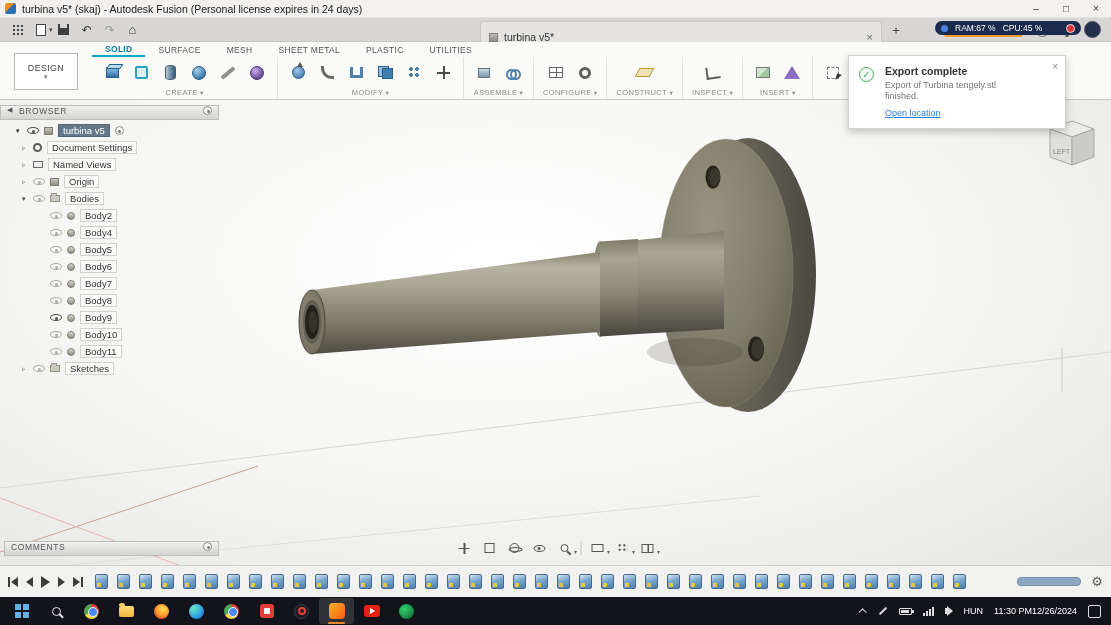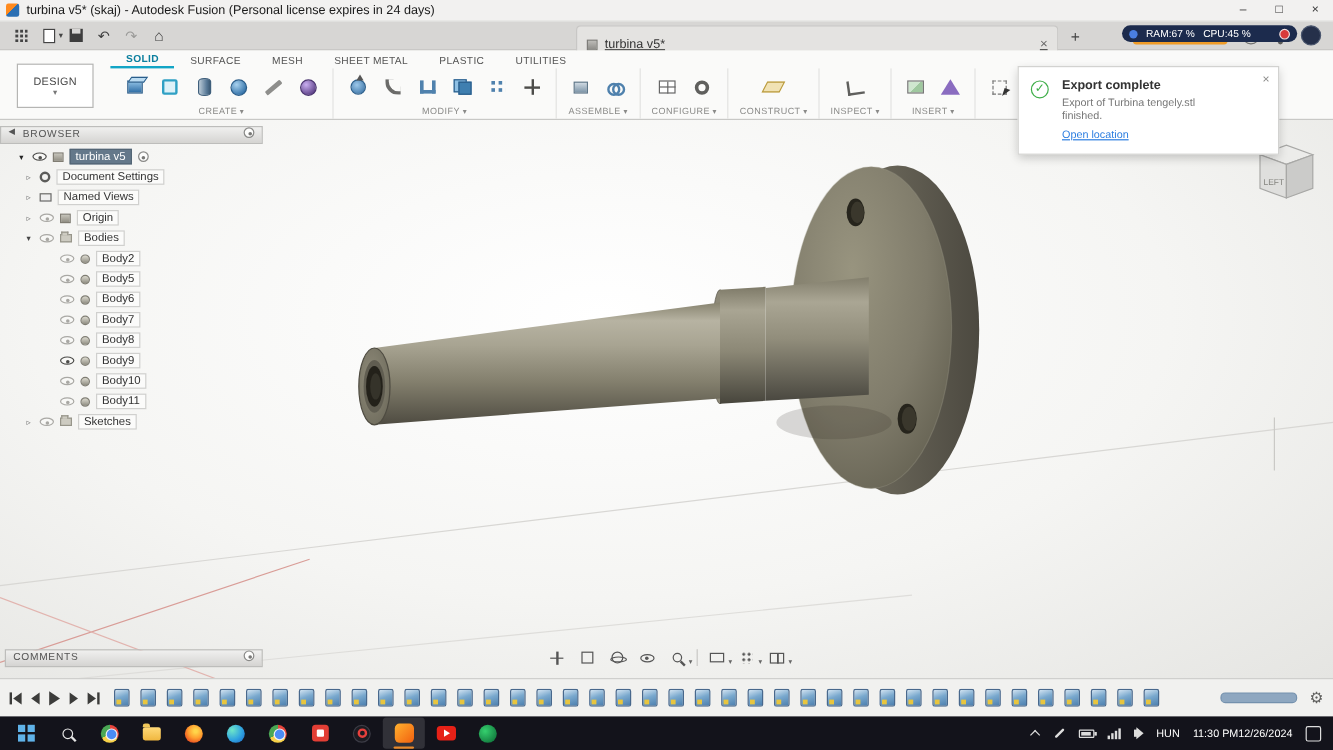--- a/index.html
+++ b/index.html
@@ -16,21 +16,21 @@
   .tabbar{position:absolute;top:18px;left:0;right:0;height:24px;background:#d7d6d4;border-bottom:1px solid #c6c5c3;display:flex;align-items:center;padding:0 6px;}
   .qt-icon{width:23px;height:20px;display:flex;align-items:center;justify-content:center;color:#3c3c3c;font-size:12px;position:relative;}
   .grid9{width:11px;height:11px;background:radial-gradient(circle,#444 1.2px,transparent 1.4px) 0 0/4px 4px;}
   .file-ic{width:10px;height:12px;border:1px solid #444;background:#fff;position:relative;}
   .file-ic::after{content:"▾";position:absolute;right:-8px;top:1px;font-size:7px;color:#444;}
   .save-ic{width:11px;height:11px;background:#3d3d3d;position:relative;}
   .save-ic::after{content:"";position:absolute;left:2px;top:0;width:7px;height:4px;background:#d7d6d4;}
   .undo-ic::before{content:"↶";font-size:12px;}
   .redo-ic::before{content:"↷";font-size:12px;color:#9a9a98;}
   .home-ic::before{content:"⌂";font-size:13px;}
-  .doc-tab{position:absolute;left:480px;top:3px;width:402px;height:31px;background:#e4e3e1;border:1px solid #c8c7c5;border-bottom:none;border-radius:4px 4px 0 0;display:flex;align-items:center;font-size:10.5px;color:#333;padding:0 8px;text-decoration:underline;}
+  .doc-tab{position:absolute;left:480px;top:3px;width:402px;height:31px;background:#e4e3e1;border:1px solid #c8c7c5;border-bottom:none;border-radius:4px 4px 0 0;display:flex;align-items:center;font-size:10.5px;color:#333;padding:0 8px;}
   .doc-ic{width:9px;height:9px;background:linear-gradient(#bdbcb8,#8f8e8a);border:1px solid #7e7d79;margin-right:6px;flex:none;}
   .tab-close{margin-left:auto;color:#666;font-size:11px;}
   .tab-plus{position:absolute;left:888px;top:5px;font-size:13px;color:#444;width:16px;text-align:center;}
   .tb-right{margin-left:auto;display:flex;align-items:center;gap:12px;padding-right:4px;}
   .badge-expiring{background:linear-gradient(#f6b143,#ef9a25);color:#fff;font-size:9.5px;padding:2px 10px;border-radius:3px;}
   .circle-ic{width:15px;height:15px;border:1px solid #6e6e6c;border-radius:50%;display:flex;align-items:center;justify-content:center;font-size:9px;color:#555;}
   .sync-ic::before{content:"↻";}
   .bell-ic{width:10px;height:9px;background:#5b5b59;border-radius:50% 50% 0 0;position:relative;}
   .bell-ic::after{content:"";position:absolute;left:3px;bottom:-3px;width:4px;height:3px;background:#5b5b59;border-radius:50%;}
   .avatar{width:17px;height:17px;border-radius:50%;background:#25304a;border:1px solid #4a566e;}
@@ -489,20 +489,25 @@
         </div>
         <div id="bodies">
             <div class="tree-row body">
               <span class="eye"></span>
               <span class="body-ic"></span>
               <span class="tree-label">Body2</span>
             </div>
             <div class="tree-row body">
               <span class="eye"></span>
               <span class="body-ic"></span>
+              <span class="tree-label">Body4</span>
+            </div>
+            <div class="tree-row body">
+              <span class="eye"></span>
+              <span class="body-ic"></span>
               <span class="tree-label">Body5</span>
             </div>
             <div class="tree-row body">
               <span class="eye"></span>
               <span class="body-ic"></span>
               <span class="tree-label">Body6</span>
             </div>
             <div class="tree-row body">
               <span class="eye"></span>
               <span class="body-ic"></span>

